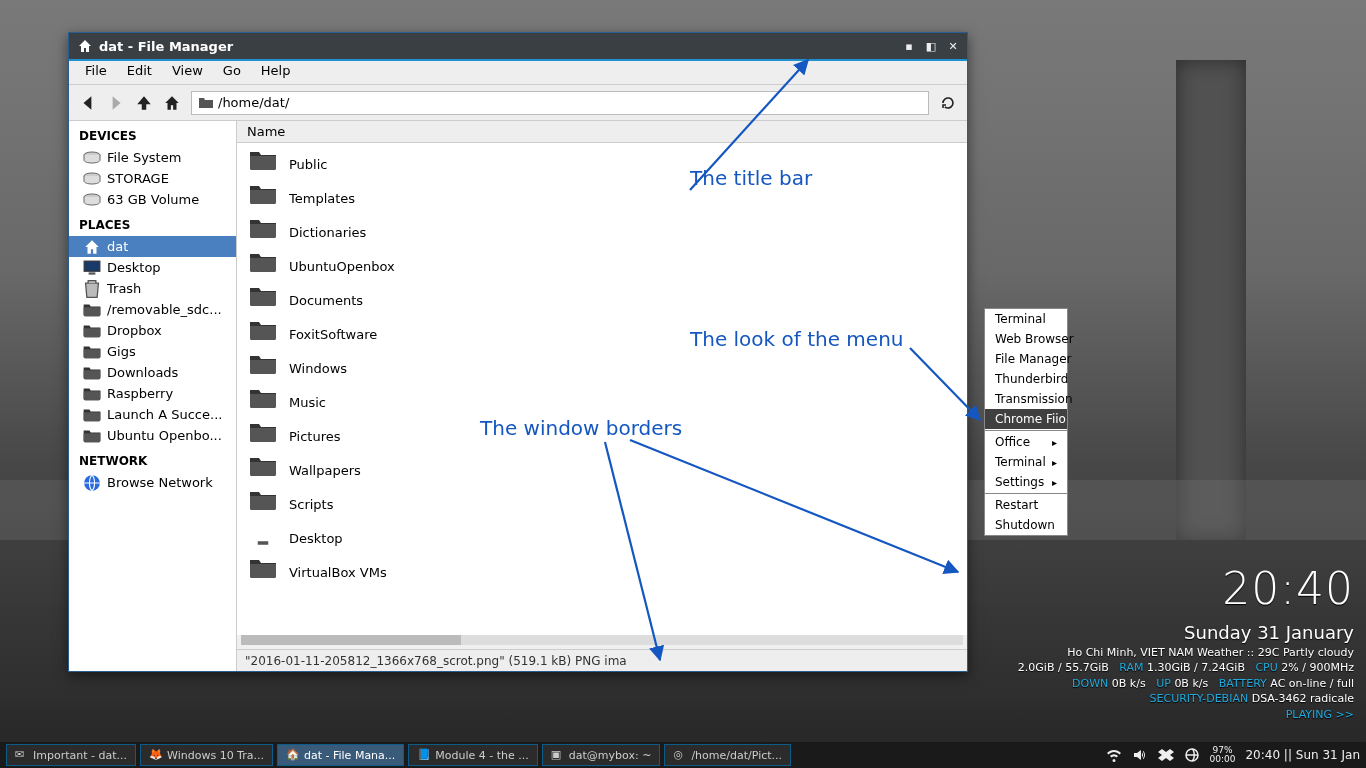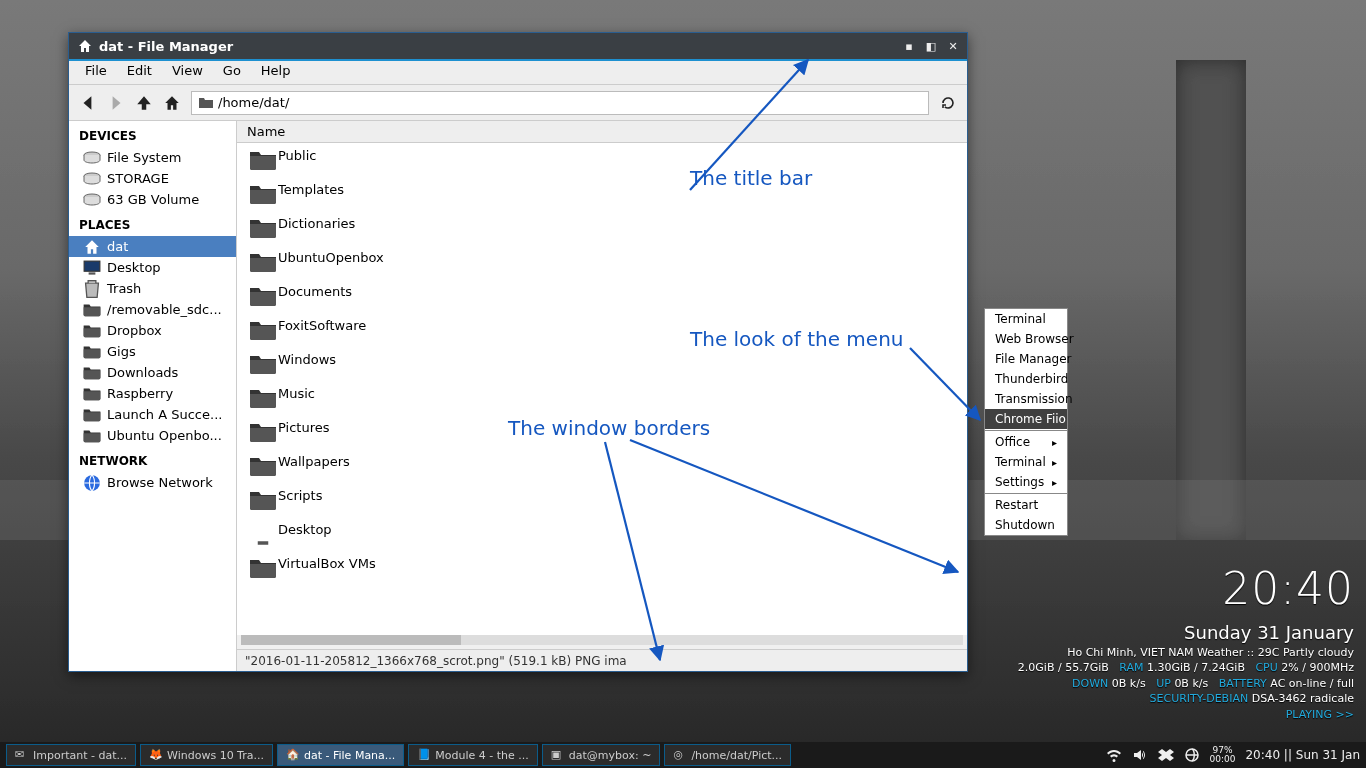--- a/index.html
+++ b/index.html
@@ -29,21 +29,21 @@
 .fm-body { flex:1; display:flex; min-height:0; }
 .sidebar { width:168px; border-right:1px solid #ccc; overflow-y:auto; font-size:13px; }
 .sb-header { padding:8px 10px 4px; font-weight:bold; font-size:12px; }
 .sb-item { display:flex; align-items:center; gap:6px; padding:3px 10px 3px 14px; cursor:pointer; white-space:nowrap; overflow:hidden; text-overflow:ellipsis; }
 .sb-item.selected { background:#4a7fc0; color:#fff; }
 .sb-ico { width:18px; height:14px; flex-shrink:0; display:inline-flex; align-items:center; justify-content:center; }
 
 .main { flex:1; display:flex; flex-direction:column; background:#f0f0f0; min-width:0; }
 .col-header { height:22px; background:#eee; border-bottom:1px solid #ccc; display:flex; align-items:center; padding-left:10px; font-size:13px; }
 .file-list { flex:1; overflow-y:auto; background:#fff; }
-.file-row { display:flex; align-items:flex-start; gap:1px; padding:5px 12px; font-size:13px; cursor:pointer; }
+.file-row { display:flex; align-items:flex-end; gap:12px; padding:5px 12px; font-size:13px; cursor:pointer; }
 .file-row .fico { width:28px; height:24px; flex-shrink:0; }
 .statusbar { height:22px; background:#eee; border-top:1px solid #ccc; display:flex; align-items:center; padding:0 8px; font-size:12px; color:#333; }
 .scroll-track { height:10px; background:#ddd; margin:0 4px 4px; }
 .scroll-thumb { height:100%; width:220px; background:#bbb; }
 
 
 .annotation { position:absolute; color:#1557c0; font-size:20px; font-weight:500; pointer-events:none; }
 .arrow { position:absolute; }
 
 
@@ -408,21 +408,21 @@
         <path d="M0 0 10 5 0 10z" fill="#1557c0"></path>
       </marker>
     </defs>
   <line x1="690" y1="190" x2="808" y2="60" stroke="#1557c0" stroke-width="2.2" marker-end="url(#ah)"></line>
   <line x1="910" y1="348" x2="980" y2="420" stroke="#1557c0" stroke-width="2.2" marker-end="url(#ah)"></line>
   <line x1="630" y1="440" x2="958" y2="572" stroke="#1557c0" stroke-width="2.2" marker-end="url(#ah)"></line>
   <line x1="605" y1="442" x2="660" y2="660" stroke="#1557c0" stroke-width="2.2" marker-end="url(#ah)"></line>
 </svg>
 <div class="annotation" style="left:690px; top:166px;">The title bar</div>
 <div class="annotation" style="left:690px; top:327px;">The look of the menu</div>
-<div class="annotation" style="left:480px; top:416px;margin-left:28px;">The window borders</div>
+<div class="annotation" style="left:480px; top:416px;">The window borders</div>
 
 <div class="ctx-menu" id="ctx-menu">
     <div class="ctx-item">Terminal</div>
     <div class="ctx-item">Web Browser</div>
     <div class="ctx-item">File Manager</div>
     <div class="ctx-item">Thunderbird</div>
     <div class="ctx-item">Transmission</div>
     <div class="ctx-item selected">Chrome Fiio</div>
     <div class="ctx-sep"></div>
     <div class="ctx-item has-sub">Office</div>

